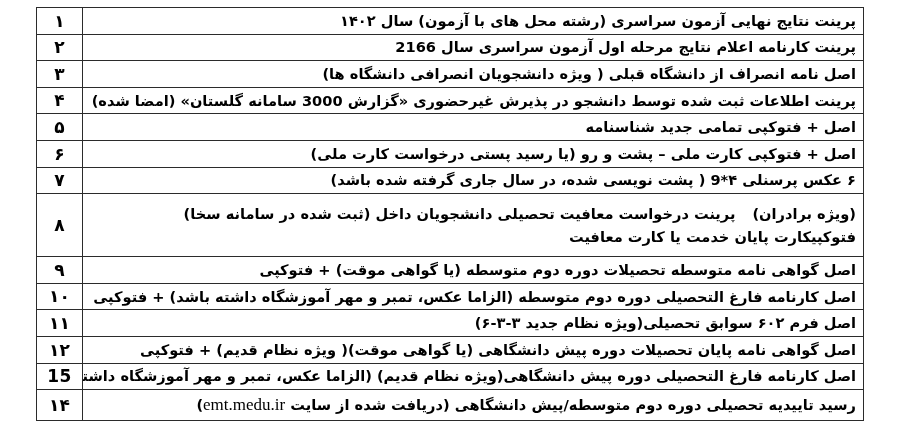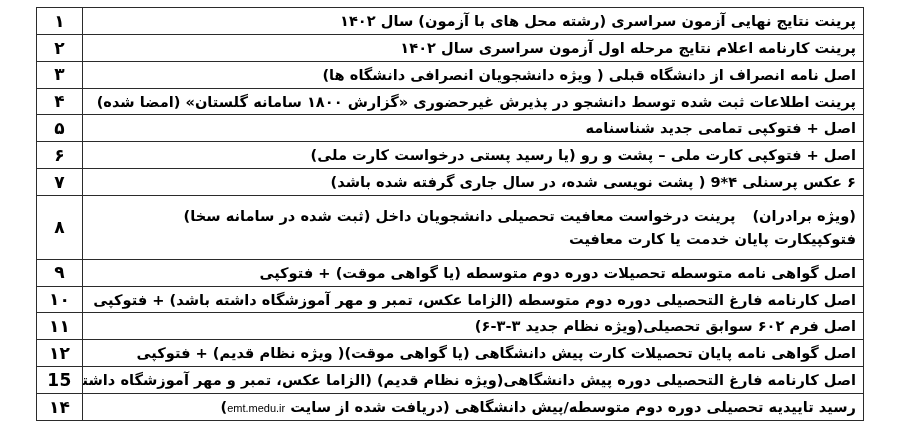--- a/index.html
+++ b/index.html
@@ -70,23 +70,23 @@
     display: block;
   }
 
   .seg { }
 
   .seg-bold {
     font-weight: 900;
   }
 
   .seg-latin {
-    font-family: Liberation Sans, sans-serif;
+    font-family: Liberation Serif, serif;
     font-weight: 400;
-    font-size: 11px;
+    font-size: 17px;
     direction: ltr;
     unicode-bidi: isolate;
   }
   .gap-wide { display: inline-block; width: 17px; }
 </style>
 </head>
 <body>
 
 <div id="doc-table-wrapper">
   <table class="doc-table">
@@ -96,33 +96,33 @@
     </colgroup>
     <tbody>
         <tr>
           <td class="cell-content">
             <span class="line"><span class="seg seg-bold">پرینت</span><span class="seg"> نتایج نهایی آزمون سراسری (رشته محل های با آزمون) سال ۱۴۰۲</span></span>
           </td>
           <td class="cell-index"><span>۱</span></td>
         </tr>
         <tr>
           <td class="cell-content">
-            <span class="line"><span class="seg seg-bold">پرینت</span><span class="seg"> کارنامه اعلام نتایج مرحله اول آزمون سراسری سال ۱۴۰۲</span></span>
+            <span class="line"><span class="seg seg-bold">پرینت</span><span class="seg"> کارنامه اعلام نتایج مرحله اول آزمون سراسری سال 2166</span></span>
           </td>
           <td class="cell-index"><span>۲</span></td>
         </tr>
         <tr>
           <td class="cell-content">
             <span class="line"><span class="seg seg-bold">اصل</span><span class="seg"> نامه انصراف از دانشگاه قبلی ( ویژه دانشجویان انصرافی دانشگاه ها)</span></span>
           </td>
           <td class="cell-index"><span>۳</span></td>
         </tr>
         <tr>
           <td class="cell-content">
-            <span class="line"><span class="seg seg-bold">پرینت</span><span class="seg">  اطلاعات ثبت شده توسط دانشجو در پذیرش غیرحضوری «گزارش ۱۸۰۰ سامانه گلستان»  (امضا شده)</span></span>
+            <span class="line"><span class="seg seg-bold">پرینت</span><span class="seg">  اطلاعات ثبت شده توسط دانشجو در پذیرش غیرحضوری «گزارش 3000 سامانه گلستان»  (امضا شده)</span></span>
           </td>
           <td class="cell-index"><span>۴</span></td>
         </tr>
         <tr>
           <td class="cell-content">
             <span class="line"><span class="seg seg-bold">اصل</span><span class="seg"> + </span><span class="seg seg-bold">فتوکپی</span><span class="seg"> تمامی جدید شناسنامه</span></span>
           </td>
           <td class="cell-index"><span>۵</span></td>
         </tr>
         <tr>
@@ -157,21 +157,21 @@
           <td class="cell-index"><span>۱۰</span></td>
         </tr>
         <tr>
           <td class="cell-content">
             <span class="line"><span class="seg seg-bold">اصل</span><span class="seg"> فرم ۶۰۲  سوابق تحصیلی(ویژه نظام جدید ۳-۳-۶)</span></span>
           </td>
           <td class="cell-index"><span>۱۱</span></td>
         </tr>
         <tr>
           <td class="cell-content">
-            <span class="line"><span class="seg seg-bold">اصل</span><span class="seg"> گواهی نامه پایان تحصیلات کارت پیش دانشگاهی (یا گواهی موقت)( </span><span class="seg seg-bold">ویژه نظام قدیم</span><span class="seg">) + فتوکپی</span></span>
+            <span class="line"><span class="seg seg-bold">اصل</span><span class="seg"> گواهی نامه پایان تحصیلات دوره پیش دانشگاهی (یا گواهی موقت)( </span><span class="seg seg-bold">ویژه نظام قدیم</span><span class="seg">) + فتوکپی</span></span>
           </td>
           <td class="cell-index"><span>۱۲</span></td>
         </tr>
         <tr>
           <td class="cell-content">
             <span class="line"><span class="seg seg-bold">اصل</span><span class="seg"> کارنامه فارغ التحصیلی دوره پیش دانشگاهی(</span><span class="seg seg-bold">ویژه نظام قدیم</span><span class="seg">) (الزاما عکس، تمبر و مهر آموزشگاه داشته باشد)  + فتوکپی</span></span>
           </td>
           <td class="cell-index"><span>15</span></td>
         </tr>
         <tr>

